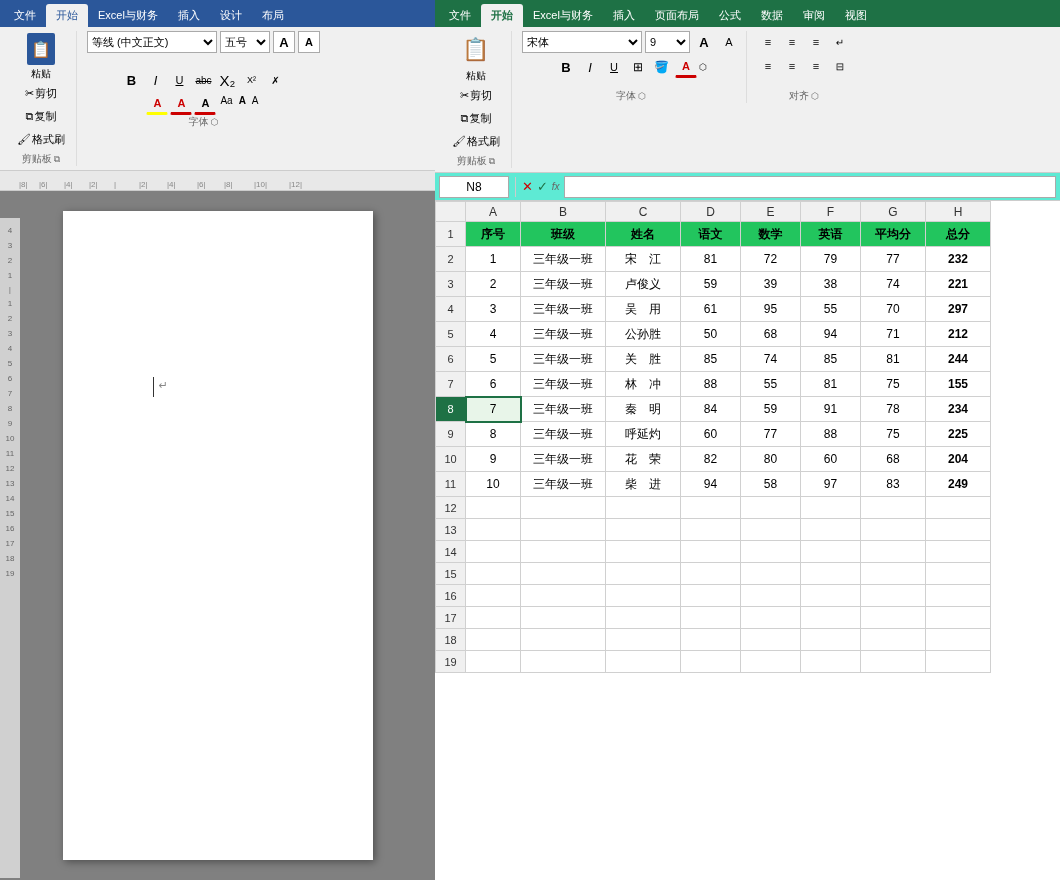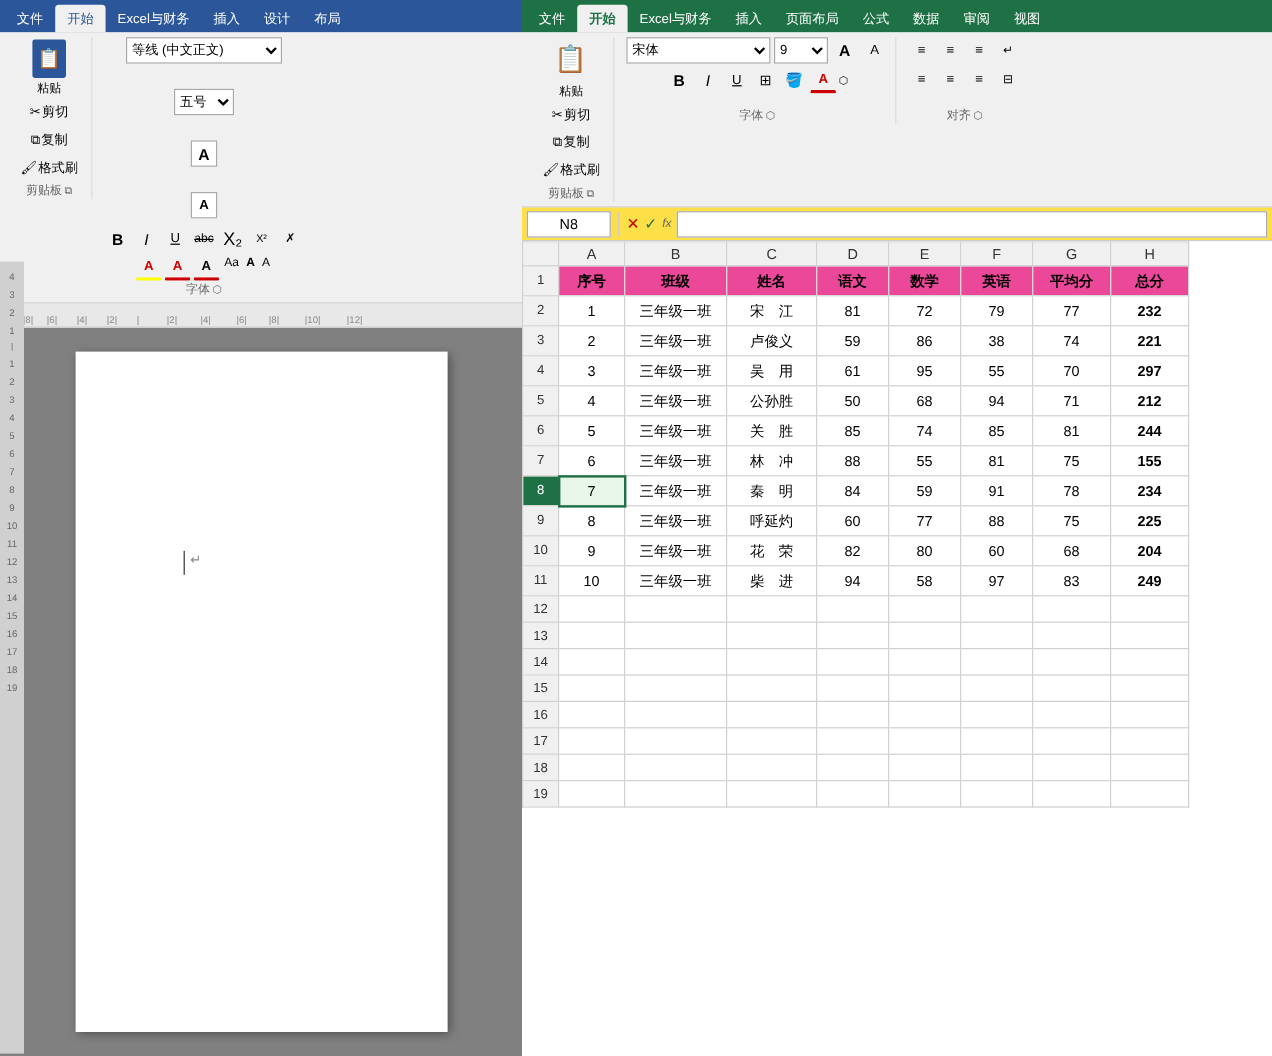--- a/index.html
+++ b/index.html
@@ -99,23 +99,22 @@
       align-items: center;
       justify-content: center;
       color: white;
       font-size: 16px;
       margin-bottom: 2px;
     }
 
     .font-selector-row {
       display: flex;
       align-items: center;
-      gap: 21px;
-      margin-bottom: 6px;
-      flex-direction: column;
+      gap: 3px;
+      margin-bottom: 16px;
     }
 
     .font-select {
       width: 130px;
       font-size: 11px;
       height: 22px;
       border: 1px solid #aaa;
       background: white;
     }
 
@@ -321,21 +320,21 @@
       display: flex;
       align-items: center;
       justify-content: center;
       border-radius: 2px;
     }
     .efmt-btn.bold { font-weight: bold; font-size: 13px; }
     .efmt-btn.italic { font-style: italic; font-size: 13px; }
 
     
     .formula-bar {
-      background: #fde047;
+      background: #5eead4;
       border-bottom: 1px solid #ccc;
       display: flex;
       align-items: center;
       height: 28px;
       padding: 0 4px;
       gap: 4px;
     }
 
     .cell-ref-box {
       width: 70px;
@@ -417,21 +416,21 @@
       width: 30px;
       font-size: 11px;
     }
 
     .spreadsheet td.row-num.active-row {
       background: #1e7145;
       color: white;
     }
 
     .header-cell {
-      background: #ec4899;
+      background: #22c55e;
       font-weight: bold;
       text-align: center;
     }
 
     .data-cell {
       text-align: center;
     }
 
     .name-cell {
       text-align: center;
@@ -740,21 +739,21 @@
           <td class="data-cell">79</td>
           <td class="data-cell">77</td>
           <td class="bold-cell">232</td>
         </tr>
         <tr>
           <td class="row-num">3</td>
           <td class="data-cell">2</td>
           <td class="data-cell">三年级一班</td>
           <td class="name-cell">卢俊义</td>
           <td class="data-cell">59</td>
-          <td class="data-cell">86</td>
+          <td class="data-cell">39</td>
           <td class="data-cell">38</td>
           <td class="data-cell">74</td>
           <td class="bold-cell">221</td>
         </tr>
         <tr>
           <td class="row-num">4</td>
           <td class="data-cell">3</td>
           <td class="data-cell">三年级一班</td>
           <td class="name-cell">吴　用</td>
           <td class="data-cell">61</td>

